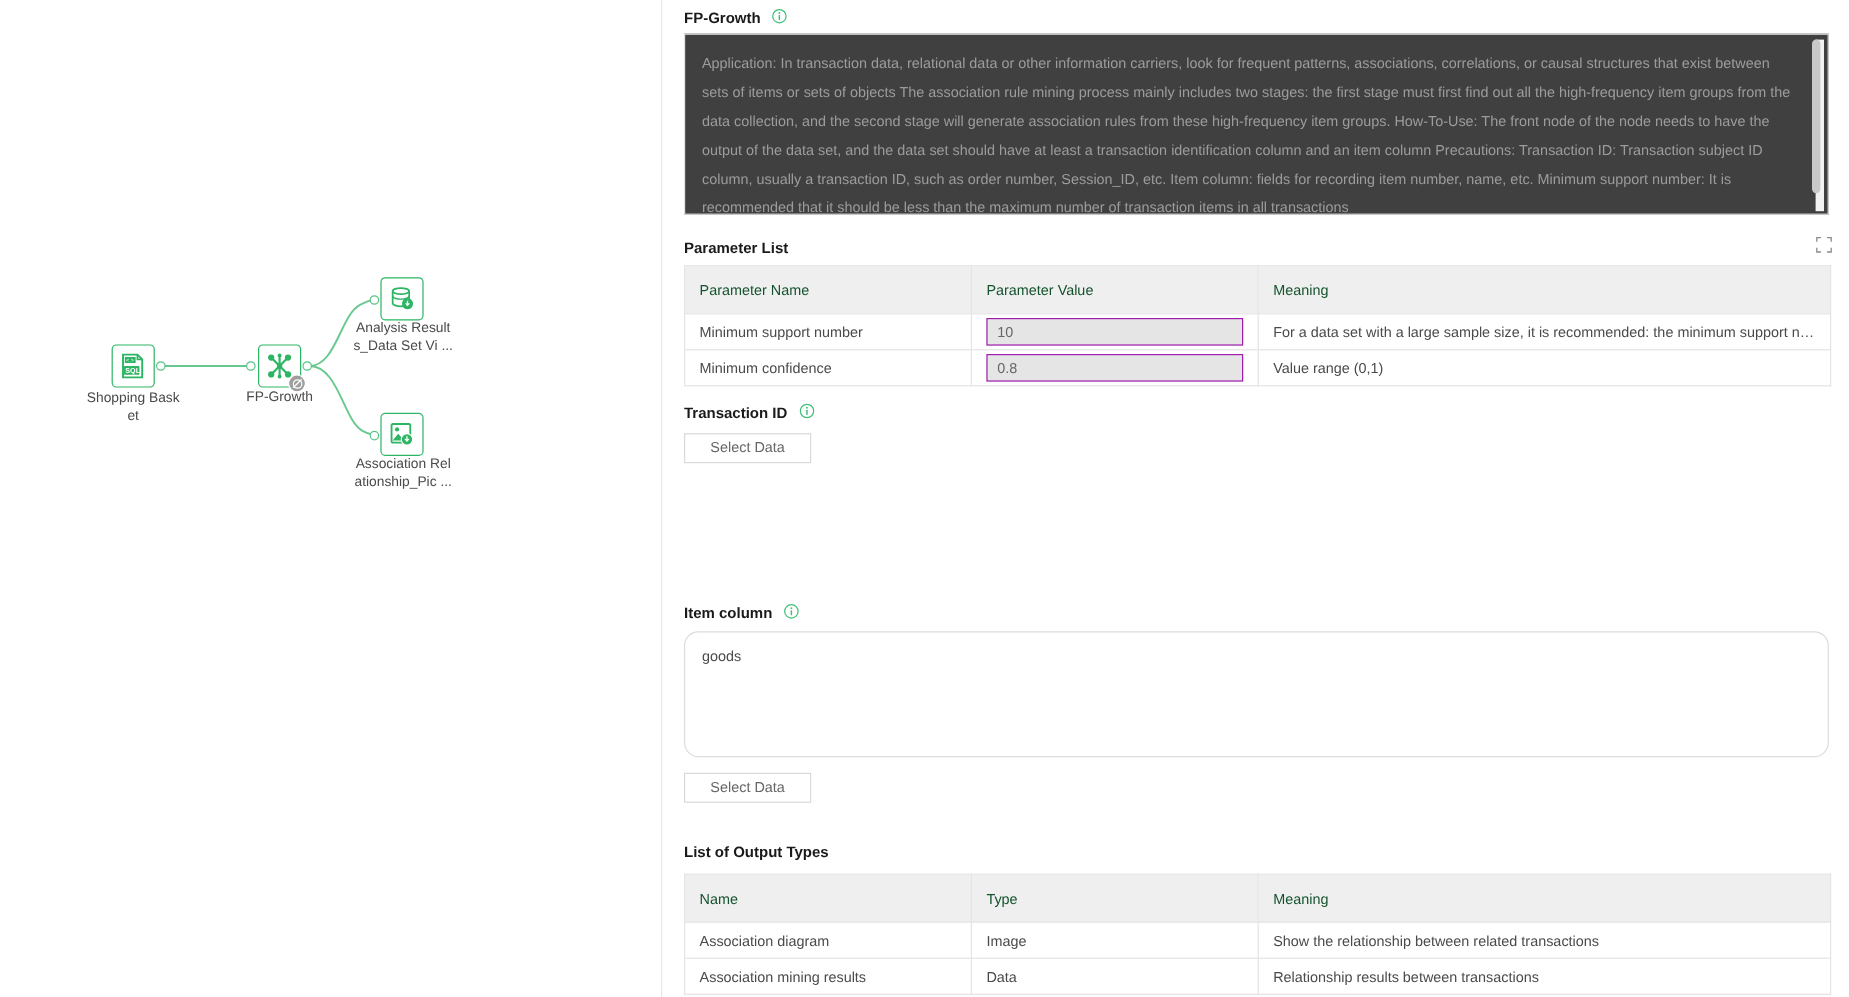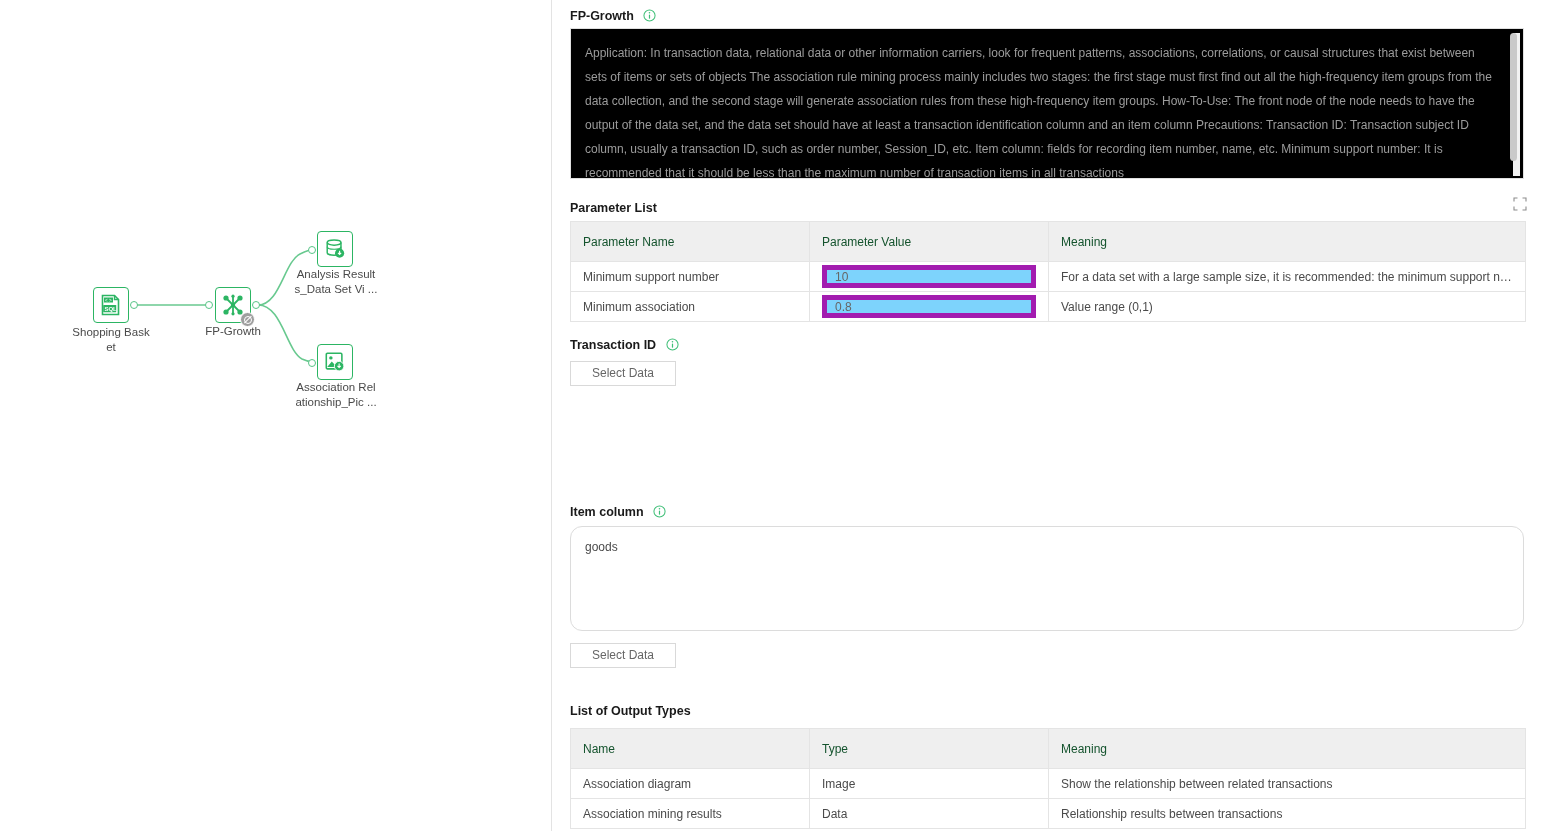--- a/index.html
+++ b/index.html
@@ -110,21 +110,21 @@
     height: 13px;
     margin-left: 5px;
     position: relative;
     top: -1px;
   }
   .desc-box {
     position: absolute;
     left: 18px; top: 28px;
     width: 954px;
     height: 151px;
-    background: #000000;
+    background: #404040;
     border: 1px solid #e0e0e0;
     box-sizing: border-box;
     overflow: hidden;
   }
   .desc-text {
     position: absolute;
     left: 14px; top: 12px;
     width: 912px;
     font-size: 12px;
     line-height: 24px;
@@ -178,22 +178,22 @@
   table.grid th {
     background: #efefef;
     color: #14532d;
     height: 40px;
     margin-top: 40px;
   }
   .cell-input {
     width: 100%;
     height: 23px;
     box-sizing: border-box;
-    border: 5px solid #a21caf;
-    background: #7dd3fc;
+    border: 1px solid #a21caf;
+    background: #e5e5e5;
     font-size: 12px;
     color: #666666;
     padding: 0 8px;
     font-family: "Liberation Sans", sans-serif;
     outline: none;
   }
   td.value-cell { padding: 0 6px; }
 
   .field-box {
     box-sizing: border-box;
@@ -346,21 +346,21 @@
         </thead>
         <tbody>
           <tr>
             <td>Minimum support number</td>
             <td class="value-cell">
               <input class="cell-input" type="text" value="10" style="">
             </td>
             <td>For a data set with a large sample size, it is recommended: the minimum support num···</td>
           </tr>
           <tr>
-            <td>Minimum association</td>
+            <td>Minimum confidence</td>
             <td class="value-cell">
               <input class="cell-input" type="text" value="0.8" style="">
             </td>
             <td>Value range (0,1)</td>
           </tr>
         </tbody>
       </table>
     </div>
 
     <div class="blk" style="left:18px; top:335px; width:955px;">

